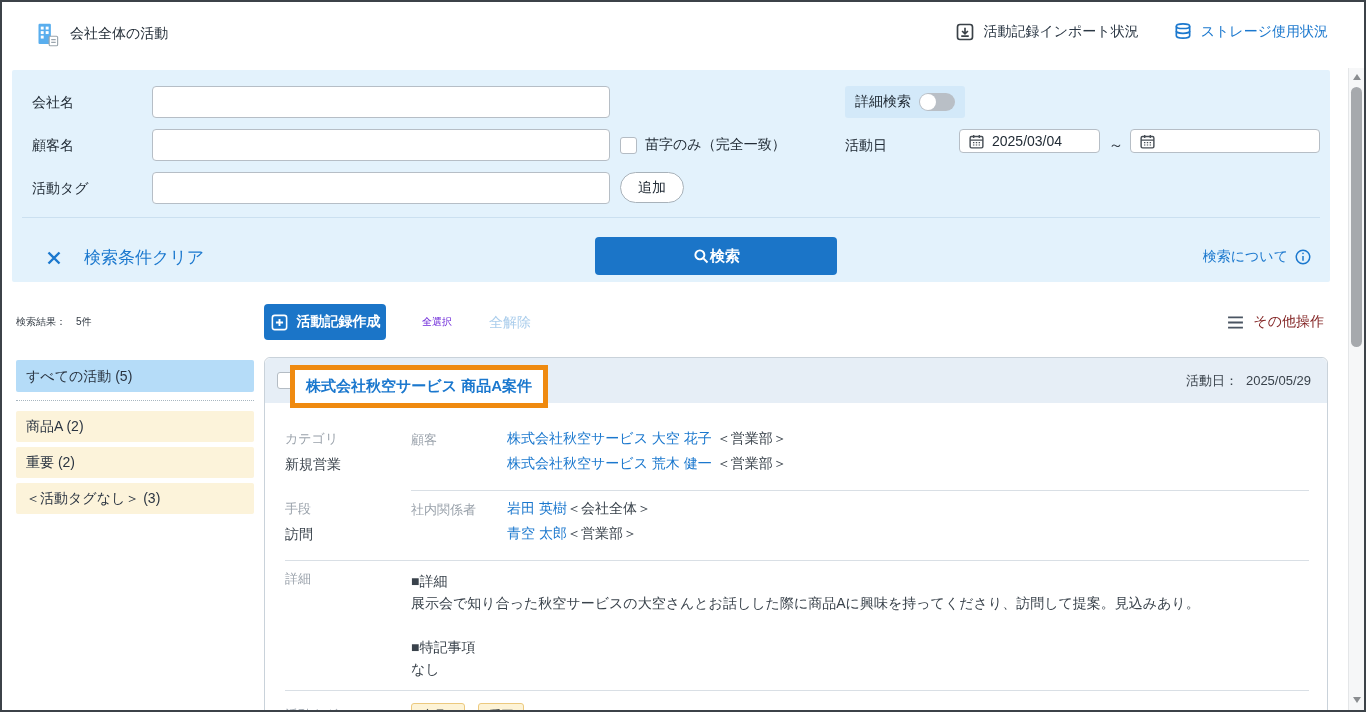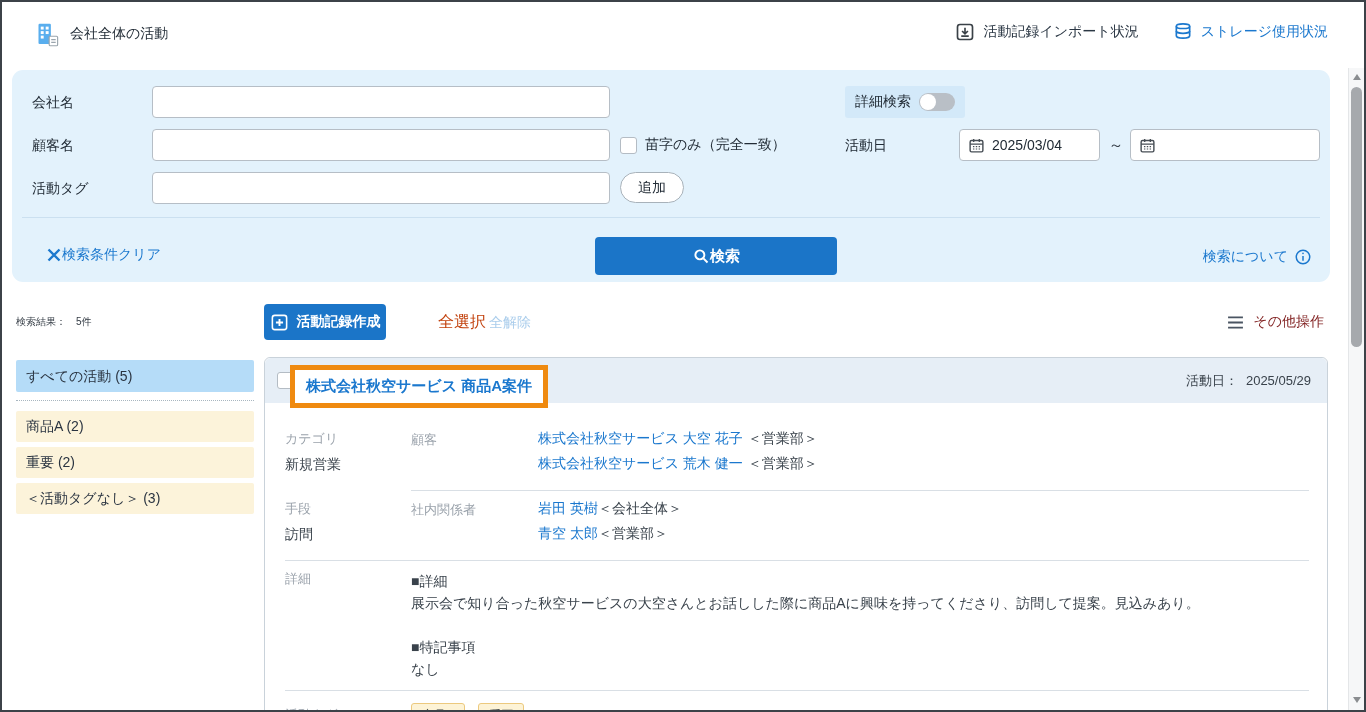--- a/index.html
+++ b/index.html
@@ -15,44 +15,44 @@
   .tabs { position:absolute; left:14px; top:10px; display:flex; gap:18px; }
   .tab { height:44px; display:flex; align-items:center; gap:9px; padding:0 18px; border-radius:6px; font-size:14px; cursor:pointer; }
   .tab.active { background:#2599ec; color:#fff; font-weight:bold; }
   .tab.inactive { background:#fff; color:#222c36; }
   .top-links { position:absolute; right:36px; top:20px; display:flex; gap:34px; align-items:center; }
   .top-link { display:flex; align-items:center; gap:8px; font-size:14px; cursor:pointer; }
   .top-link.import { color:#2b3744; }
   .top-link.storage { color:#1b78ce; }
 
   
-  .search-panel { position:absolute; left:10px; top:68px; width:1318px; height:212px; background:#e3f2fc; border-radius:11px; }
+  .search-panel { position:absolute; left:10px; top:68px; width:1318px; height:212px; background:#e3f2fc; border-radius:2px; }
   .f-label { position:absolute; left:20px; font-size:14px; color:#222c36; line-height:32px; }
   .inp { position:absolute; left:140px; width:458px; height:32px; background:#fff; border:1px solid #b6bec6; border-radius:4px; font-size:14px; padding:0 8px; color:#222c36; }
   .chk { width:17px; height:17px; background:#fff; border:1px solid #b4bcc4; border-radius:3px; flex-shrink:0; }
   .chk-row { position:absolute; left:608px; top:59px; height:32px; display:flex; align-items:center; gap:8px; font-size:14px; }
   .adv-chip { position:absolute; left:833px; top:16px; height:30px; background:#d3e9f9; border-radius:3px; display:flex; align-items:center; gap:8px; padding:16px 10px; font-size:14px; }
   .toggle { width:36px; height:18px; border-radius:9px; background:#b9bfc6; position:relative; cursor:pointer; }
   .toggle .knob { position:absolute; left:1px; top:1px; width:16px; height:16px; border-radius:50%; background:#fff; }
   .date-label { position:absolute; left:833px; top:59px; font-size:14px; line-height:32px; }
-  .date-box { position:absolute; top:59px; height:32px; background:#fff; border:1px solid #b6bec6; border-radius:4px; display:flex; align-items:center; gap:7px; padding:0 8px; font-size:14px; color:#222c36; }
+  .date-box { position:absolute; top:59px; height:24px; background:#fff; border:1px solid #b6bec6; border-radius:4px; display:flex; align-items:center; gap:7px; padding:0 8px; font-size:14px; color:#222c36; }
   .date-from { left:947px; width:141px; }
   .date-to { left:1118px; width:190px; }
   .tilde { position:absolute; left:1092px; top:59px; width:24px; text-align:center; line-height:32px; font-size:15px; color:#39424b; }
   .add-btn { position:absolute; left:608px; top:102px; height:31px; padding:0 17px; background:#fff; border:1px solid #a8b2ba; border-radius:16px; font-size:14px; color:#222c36; line-height:29px; cursor:pointer; }
   .panel-divider { position:absolute; left:10px; right:10px; top:147px; border-top:1px solid #cbe0f0; }
-  .clear-link { position:absolute; left:35px; top:176px; display:flex; align-items:center; gap:1px; color:#1b78ce; font-size:14px; cursor:pointer; }
+  .clear-link { position:absolute; left:35px; top:176px; display:flex; align-items:center; gap:23px; color:#1b78ce; font-size:17px; cursor:pointer; }
   .search-btn { position:absolute; left:583px; top:167px; width:242px; height:38px; background:#1b75c8; border:none; border-radius:4px; color:#fff; font-weight:bold; font-size:15px; display:flex; align-items:center; justify-content:center; cursor:pointer; font-family:inherit; }
   .about-link { position:absolute; right:18px; top:178px; display:flex; align-items:center; gap:6px; color:#1b78ce; font-size:14px; cursor:pointer; }
 
   
   .result-count { position:absolute; left:14px; top:302px; line-height:36px; font-size:10px; color:#333b44; }
   .result-count .num { margin-left:10px; }
   .create-btn { position:absolute; left:262px; top:302px; width:122px; height:36px; background:#1b75c8; border:none; border-radius:4px; color:#fff; font-weight:bold; font-size:14px; display:flex; align-items:center; justify-content:center; gap:8px; cursor:pointer; font-family:inherit; }
-  .select-all { position:absolute; left:436px; top:302px; line-height:36px; font-size:16px; color:#c2410c; cursor:pointer; }
+  .select-all { position:absolute; left:420px; top:302px; line-height:36px; font-size:10px; color:#6d28d9; cursor:pointer; }
   .deselect-all { position:absolute; left:487px; top:302px; line-height:36px; font-size:14px; color:#aacdec; cursor:default; }
   .more-link { position:absolute; right:40px; top:302px; height:36px; display:flex; align-items:center; gap:9px; font-size:14px; color:#7f1d1d; cursor:pointer; }
 
   
   .sidebar { position:absolute; left:14px; top:358px; width:238px; }
   .side-item { height:31px; line-height:31px; padding-left:10px; font-size:14px; color:#2a3441; border-radius:2px; margin-bottom:5px; cursor:pointer; }
   .side-item.active { background:#b5dcf8; height:32px; line-height:32px; }
   .side-dotted { border-top:1px dotted #a8b6c0; margin:8px 0 10px; }
   .side-item.cream { background:#fcf3da; }
 
@@ -62,21 +62,21 @@
   .card-header { height:45px; background:#e6eef6; border-radius:6px 6px 0 0; display:flex; align-items:center; padding:0 16px 0 12px; }
   .title-box { position:absolute; left:25px; top:7px; border:5px solid #ef8a10; background:#fff; padding:7px 11px; z-index:3; white-space:nowrap; }
   .card-title { color:#1b78ce; font-weight:bold; font-size:15px; cursor:pointer; }
   .header-date { margin-left:auto; font-size:13px; color:#39424b; }
   .header-date .dt { margin-left:8px; }
   .card-body { padding:14px 18px 0 20px; }
   .info-row { display:flex; padding:9px 0 10px; }
   .cl { width:126px; flex-shrink:0; }
   .lbl { color:#9aa2ab; font-size:13px; }
   .cl .val { color:#39424b; font-size:14px; margin-top:8px; }
-  .cr { flex:1; display:flex;gap:31px; }
+  .cr { flex:1; display:flex; }
   .cr .lbl { width:96px; flex-shrink:0; padding-top:1px; }
   .person { font-size:14px; margin-bottom:7px; }
   .pname { color:#1b78ce; cursor:pointer; }
   .pdept { color:#39424b; }
   .pdept.sp { margin-left:5px; }
   .sep { border-top:1px solid #d9dfe5; }
   .sep.indent { margin-left:126px; }
   .detail-block { flex:1; font-size:14px; color:#39424b; line-height:22px; }
   .blank-line { height:22px; }
   .tag-row { display:flex; padding:12px 0 14px; align-items:flex-start; }

